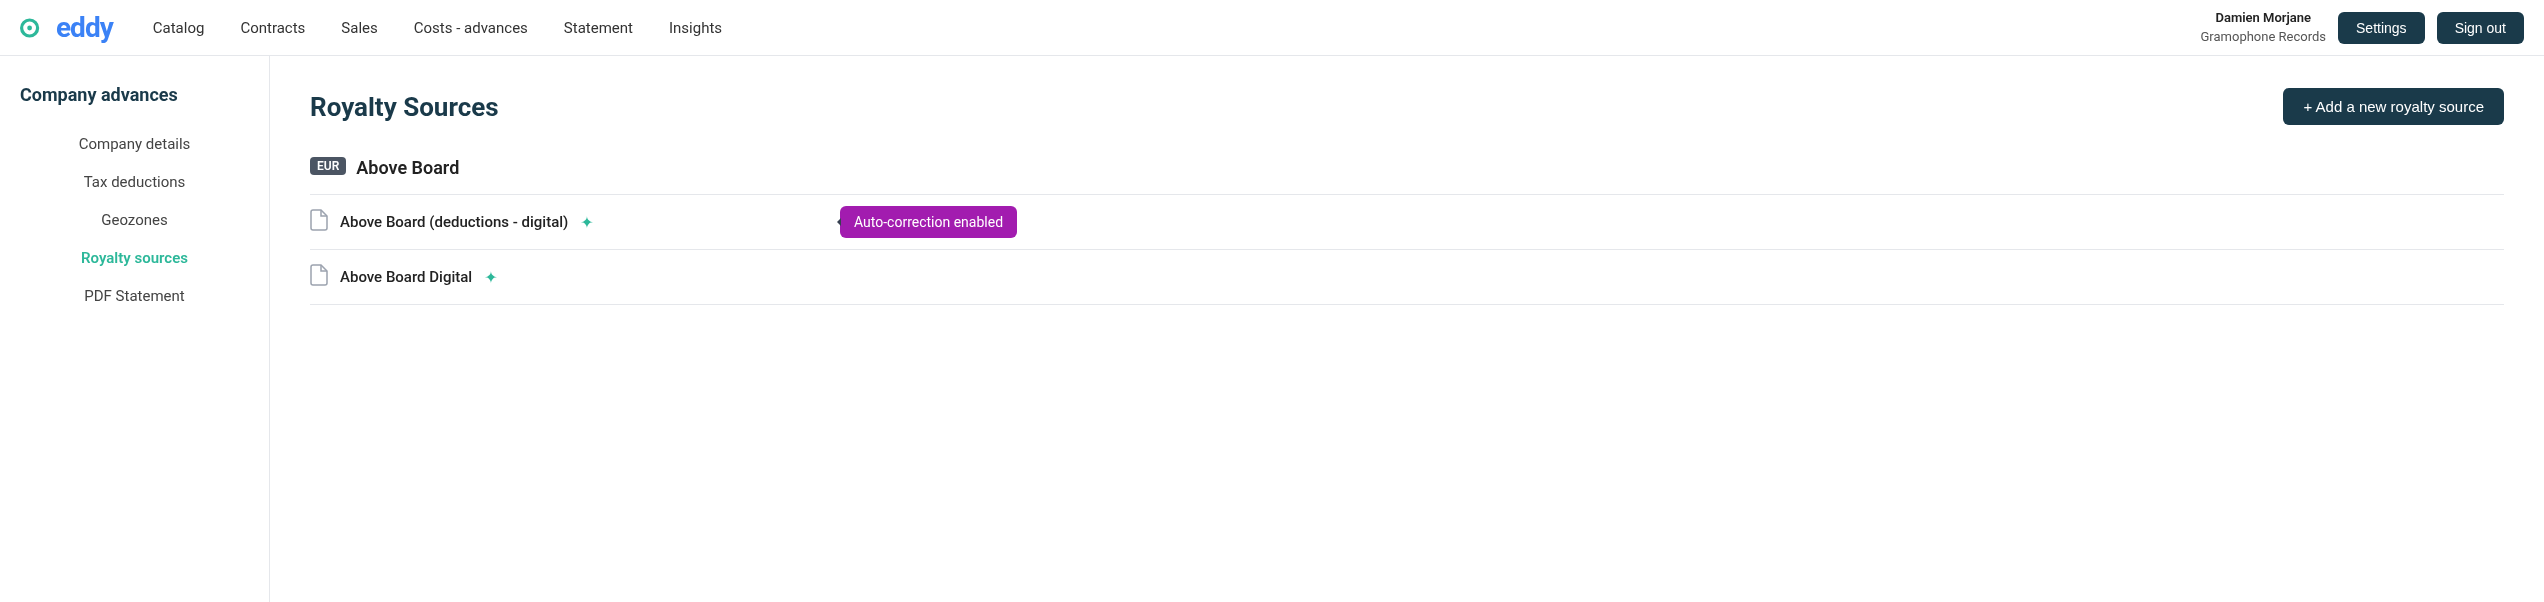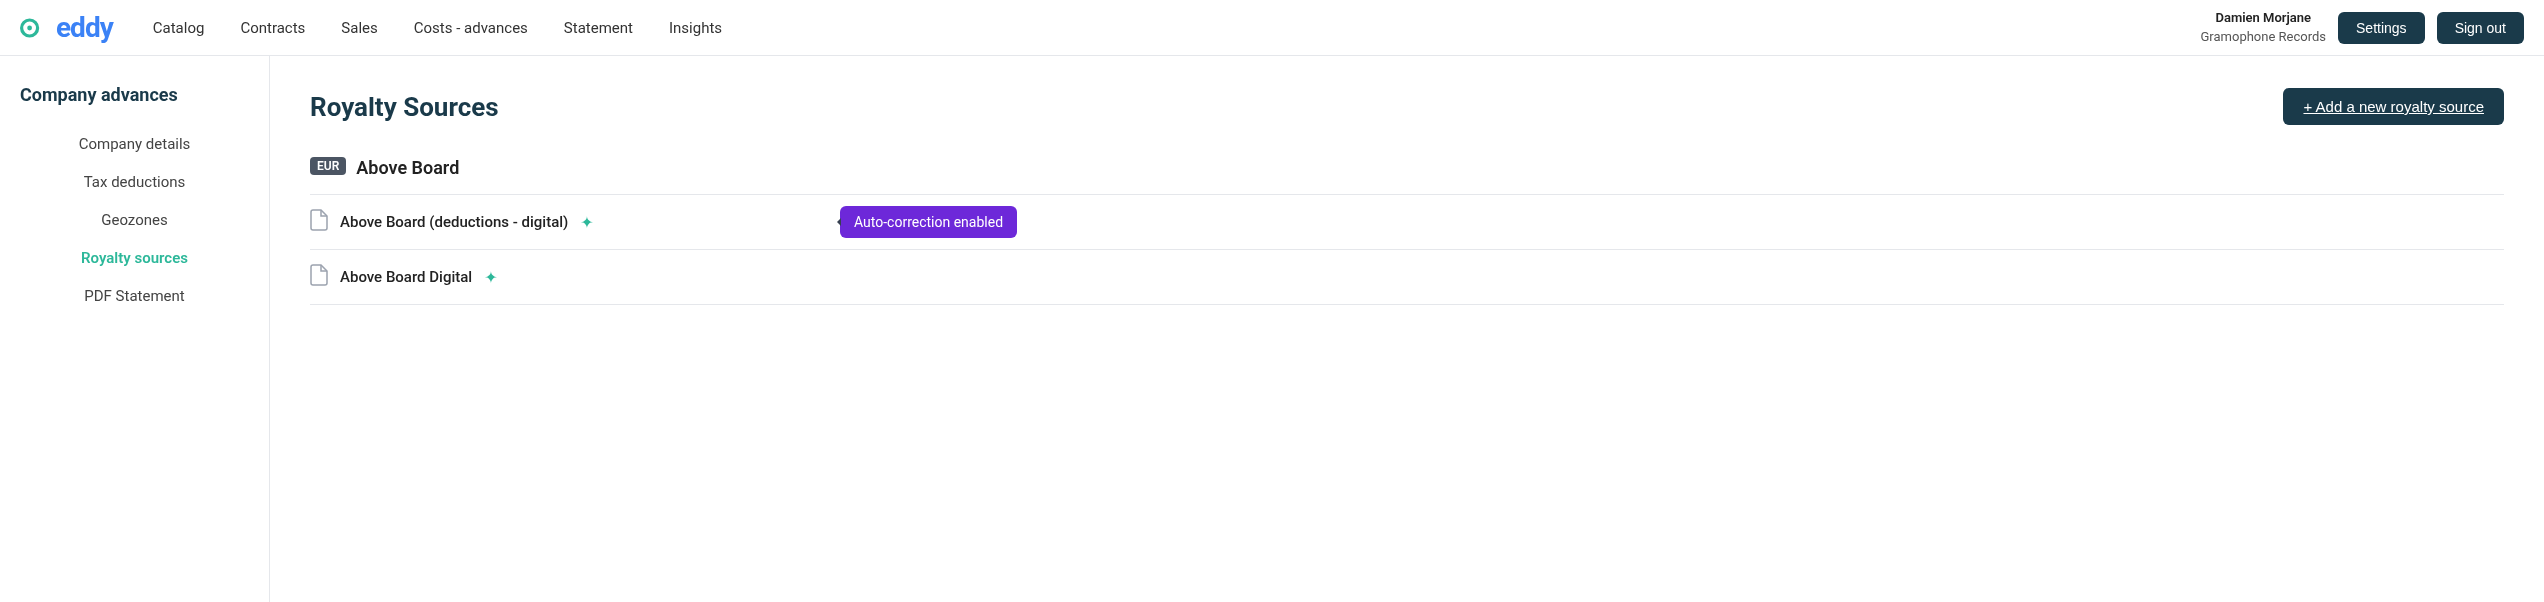--- a/index.html
+++ b/index.html
@@ -125,21 +125,20 @@
       color: #fff;
       border: none;
       padding: 10px 20px;
       border-radius: 6px;
       cursor: pointer;
       font-size: 15px;
       font-weight: 500;
       display: flex;
       align-items: center;
       gap: 8px;
-      text-decoration: underline;
     }
 
     
     .group-header {
       display: flex;
       align-items: flex-start;
       gap: 10px;
       margin-bottom: 16px;
     }
     .currency-badge {
@@ -180,21 +179,21 @@
       font-size: 16px;
       cursor: pointer;
     }
 
     
     .tooltip {
       position: absolute;
       left: 530px;
       top: 50%;
       transform: translateY(-50%);
-      background: #6d28d9;
+      background: #a21caf;
       color: #fff;
       padding: 8px 14px;
       border-radius: 6px;
       font-size: 14px;
       white-space: nowrap;
       z-index: 10;
     }
     .tooltip::before {
       content: '';
       position: absolute;

